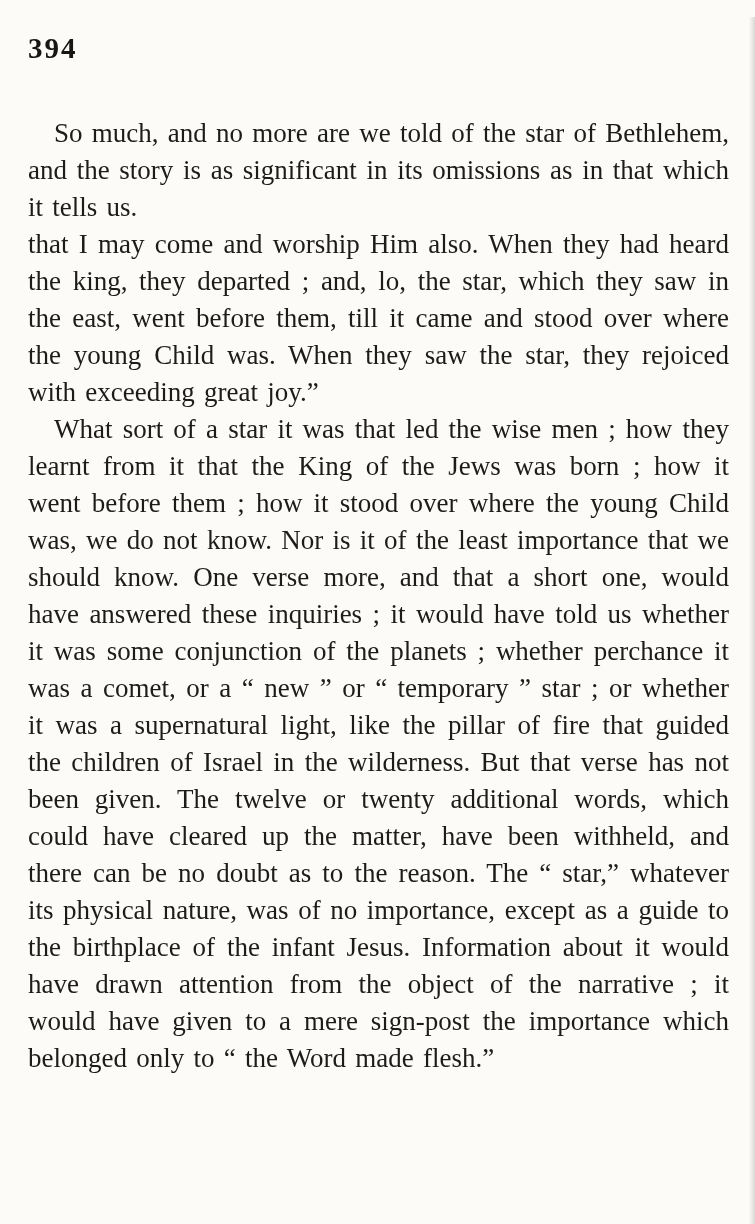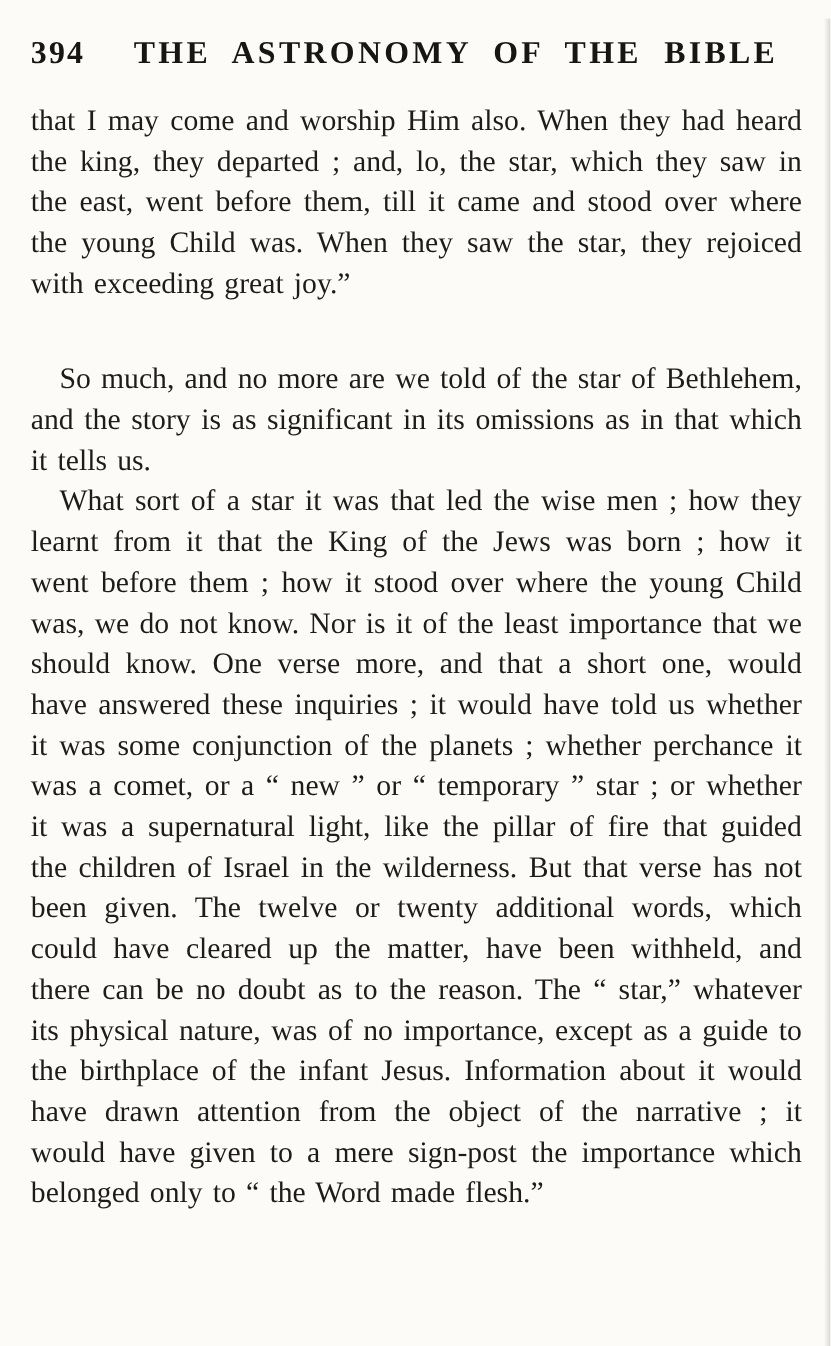--- a/index.html
+++ b/index.html
@@ -61,22 +61,21 @@
     margin-top: 50px;
   }
 </style>
 </head>
 <body>
 
 <div class="page">
 
   <header class="running-head">
     <span class="page-num">394</span>
-    <span class="running-title">THE ASTRONOMY OF THE BIBLE</span>
   </header>
 
   <main class="body-text">
+    <p class="para indent gap-before">So much, and no more are we told of the star of Bethlehem, and the story is as significant in its omissions as in that which it tells us.</p>
     <p class="para">that I may come and worship Him also.  When they had heard the king, they departed ; and, lo, the star, which they saw in the east, went before them, till it came and stood over where the young Child was.  When they saw the star, they rejoiced with exceeding great joy.”</p>
-    <p class="para indent gap-before">So much, and no more are we told of the star of Bethlehem, and the story is as significant in its omissions as in that which it tells us.</p>
     <p class="para indent">What sort of a star it was that led the wise men ; how they learnt from it that the King of the Jews was born ; how it went before them ; how it stood over where the young Child was, we do not know.  Nor is it of the least importance that we should know.  One verse more, and that a short one, would have answered these inquiries ; it would have told us whether it was some conjunction of the planets ; whether perchance it was a comet, or a “ new ” or “ temporary ” star ; or whether it was a supernatural light, like the pillar of fire that guided the children of Israel in the wilderness.  But that verse has not been given.  The twelve or twenty additional words, which could have cleared up the matter, have been withheld, and there can be no doubt as to the reason.  The “ star,” whatever its physical nature, was of no importance, except as a guide to the birthplace of the infant Jesus.  Information about it would have drawn attention from the object of the narrative ; it would have given to a mere sign-post the importance which belonged only to “ the Word made flesh.”</p>
   </main>
 
 </div>
 
 </body></html>

